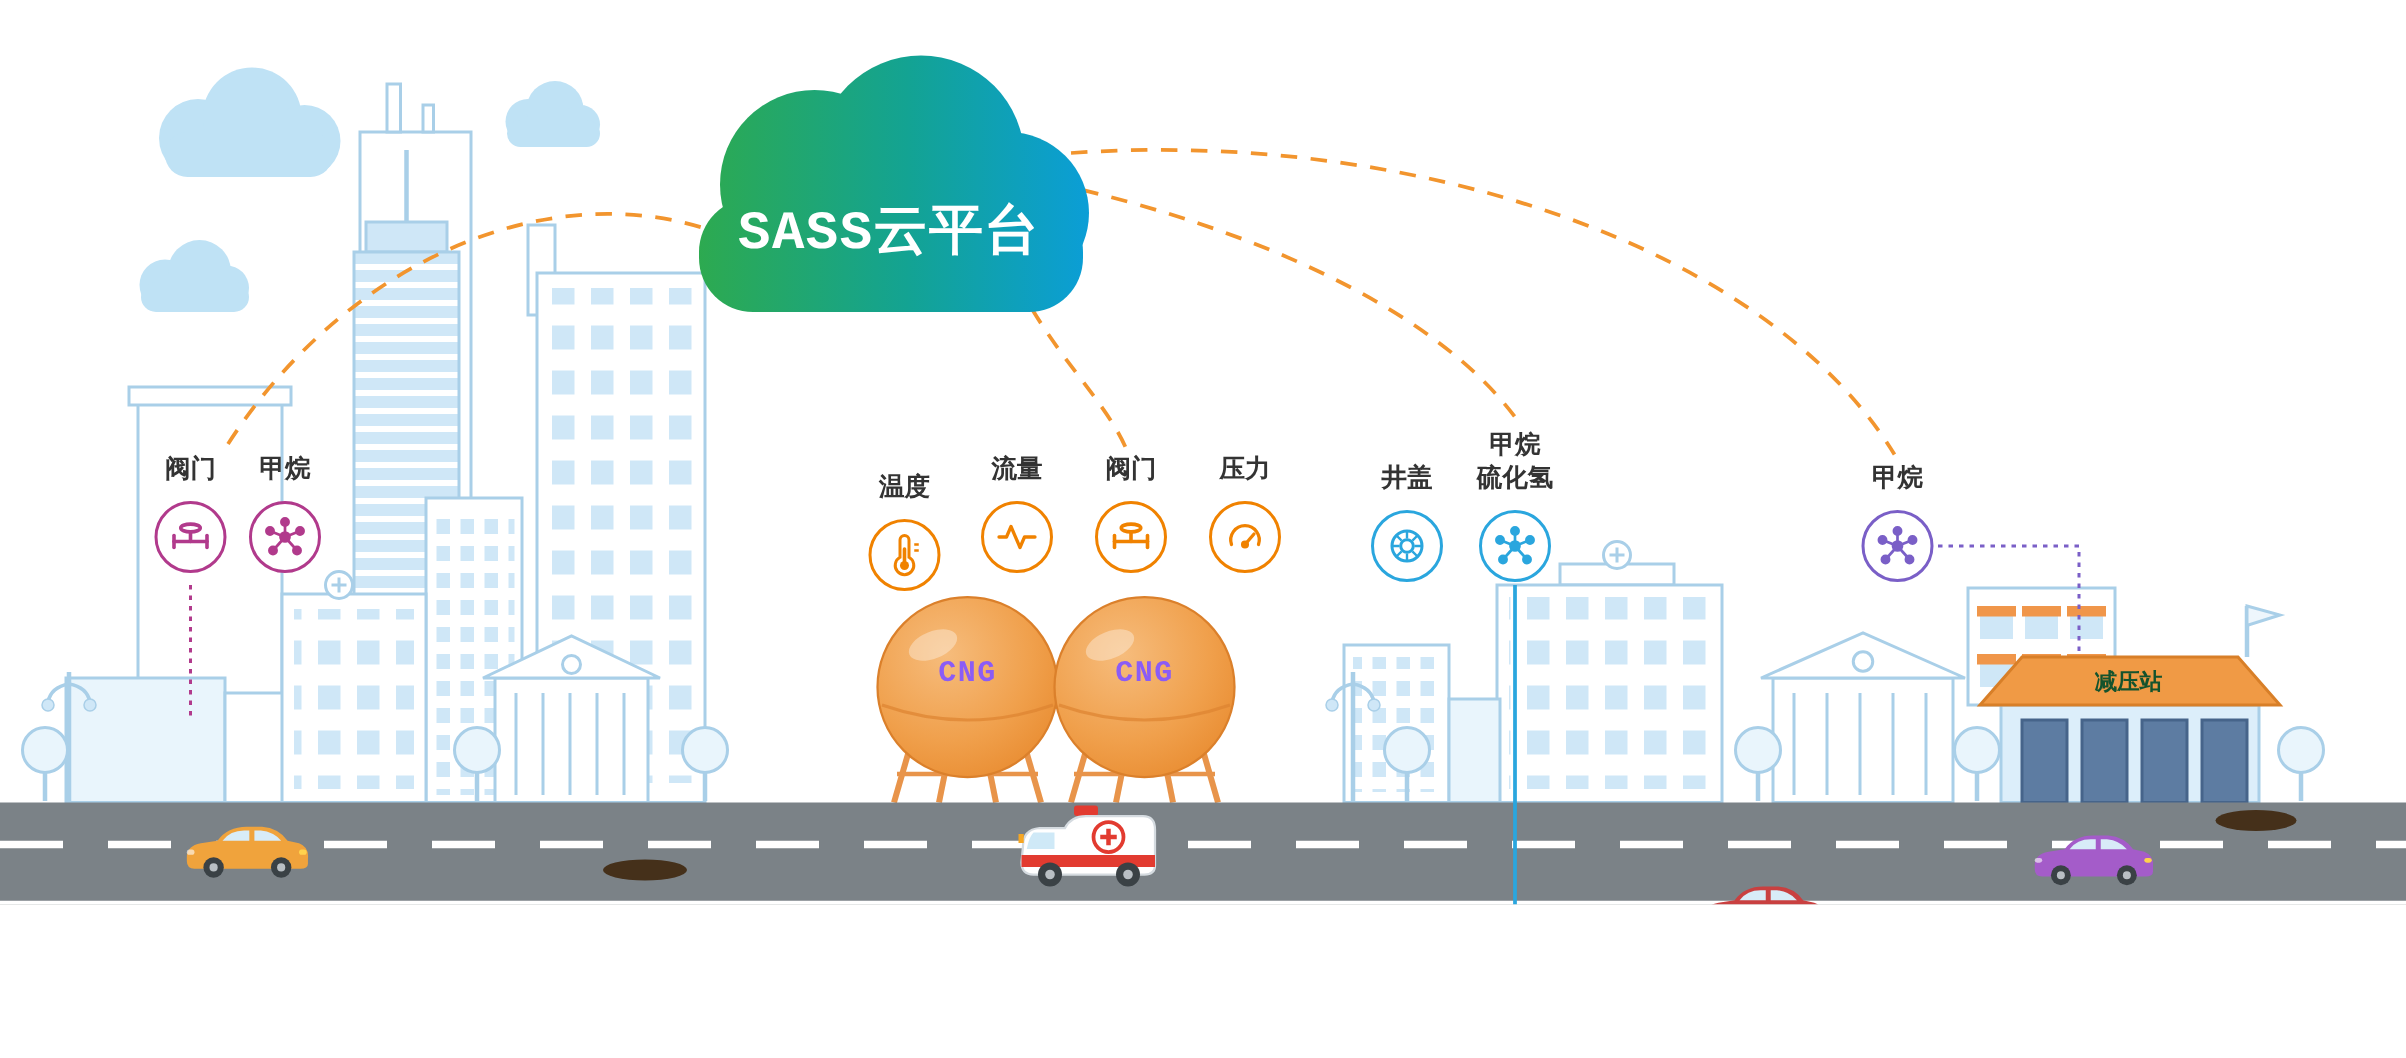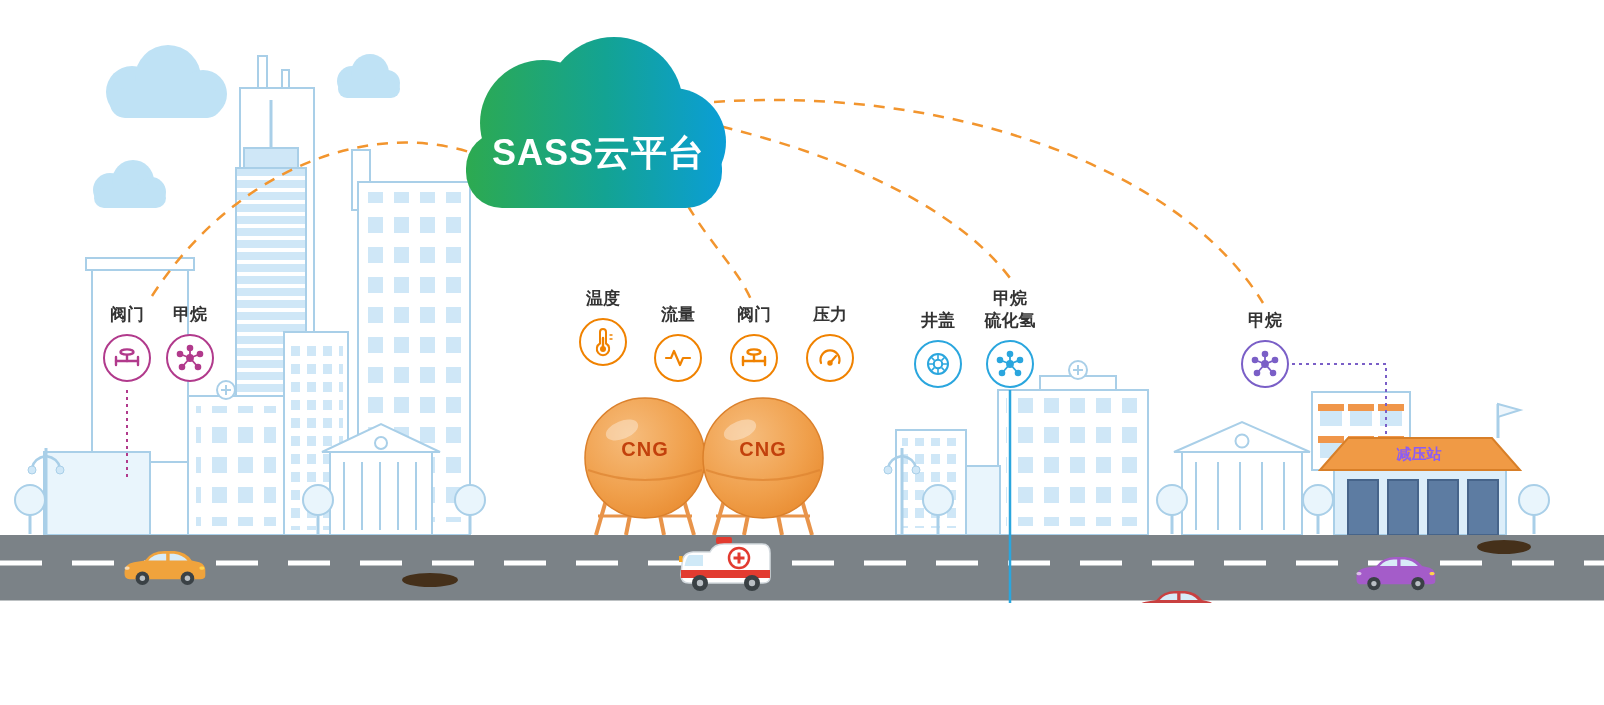--- a/index.html
+++ b/index.html
@@ -1,32 +1,32 @@
 <!DOCTYPE html>
 <html><head>
 <meta charset="utf-8">
 <style>
   * { margin:0; padding:0; box-sizing:border-box; }
   html,body { background:#fff; font-family:"Liberation Sans","DejaVu Sans",sans-serif; }
-  .stage { position:relative; width:1604px; height:603px; background:#ffffff; overflow:hidden; }
+  .stage { position:relative; width:1604px; height:603px; background:#ffffff; overflow:hidden;font-family:Liberation Mono, monospace; }
   .scene-svg { position:absolute; left:0; top:0; width:1604px; height:705px; }
 
   .cloud-label { position:absolute; left:492px; top:129px; width:240px; color:#ffffff;
                  font-size:36px; font-weight:bold; letter-spacing:1px; white-space:nowrap; }
 
   .sensor-unit { position:absolute; width:64px; display:flex; flex-direction:column; align-items:center; }
   .sensor-label-wrap { margin-bottom:8px; text-align:center; }
   .sensor-label { font-size:17px; font-weight:bold; color:#333333; line-height:22px; white-space:nowrap; }
   .sensor-circle { width:48px; height:48px; border:2.5px solid currentColor; border-radius:50%;
                    background:#ffffff; display:flex; align-items:center; justify-content:center; }
   .sensor-circle svg { width:32px; height:32px; display:block; }
 
-  .tank-label { position:absolute; width:80px; text-align:center; color:#c2410c;
+  .tank-label { position:absolute; width:80px; text-align:center; color:#8b5cf6;
                 font-weight:bold; font-size:20px; letter-spacing:1px; }
-  .station-label { position:absolute; width:90px; text-align:center; color:#8b5cf6;
+  .station-label { position:absolute; width:90px; text-align:center; color:#14532d;
                    font-weight:bold; font-size:15px; }
 </style>
 </head>
 <body>
 
 <div class="stage">
 
   <svg class="scene-svg" viewBox="0 0 1604 705">
     <defs>
       <linearGradient id="cloudGrad" gradientUnits="userSpaceOnUse" x1="460" y1="120" x2="725" y2="120">
@@ -341,21 +341,21 @@
             <circle cx="16" cy="6" r="2.4"></circle>
             <circle cx="26" cy="12" r="2.4"></circle>
             <circle cx="24" cy="25" r="2.4"></circle>
             <circle cx="8" cy="25" r="2.4"></circle>
             <circle cx="6" cy="12" r="2.4"></circle>
       </g>
         </svg>
     </div>
   </div>
 
-  <div class="sensor-unit" style="left:571px; top:288px; color:#f08200;">
+  <div class="sensor-unit" style="left:571px; top:316px; color:#f08200;">
     <div class="sensor-label-wrap">
         <div class="sensor-label">温度</div>
       </div>
     <div class="sensor-circle">
       <svg viewBox="0 0 32 32">
           <g stroke="currentColor" fill="none" stroke-width="2">
         <path d="M13 6 a3 3 0 0 1 6 0 v11.5 a6.2 6.2 0 1 1 -6 0 Z"></path>
         <circle cx="16" cy="23" r="3" fill="currentColor" stroke="none"></circle>
         <path d="M16 20 v-8" stroke-width="2.4" stroke-linecap="round"></path>
         <path d="M22.5 9 h3 M22.5 13 h3" stroke-width="1.6"></path>

